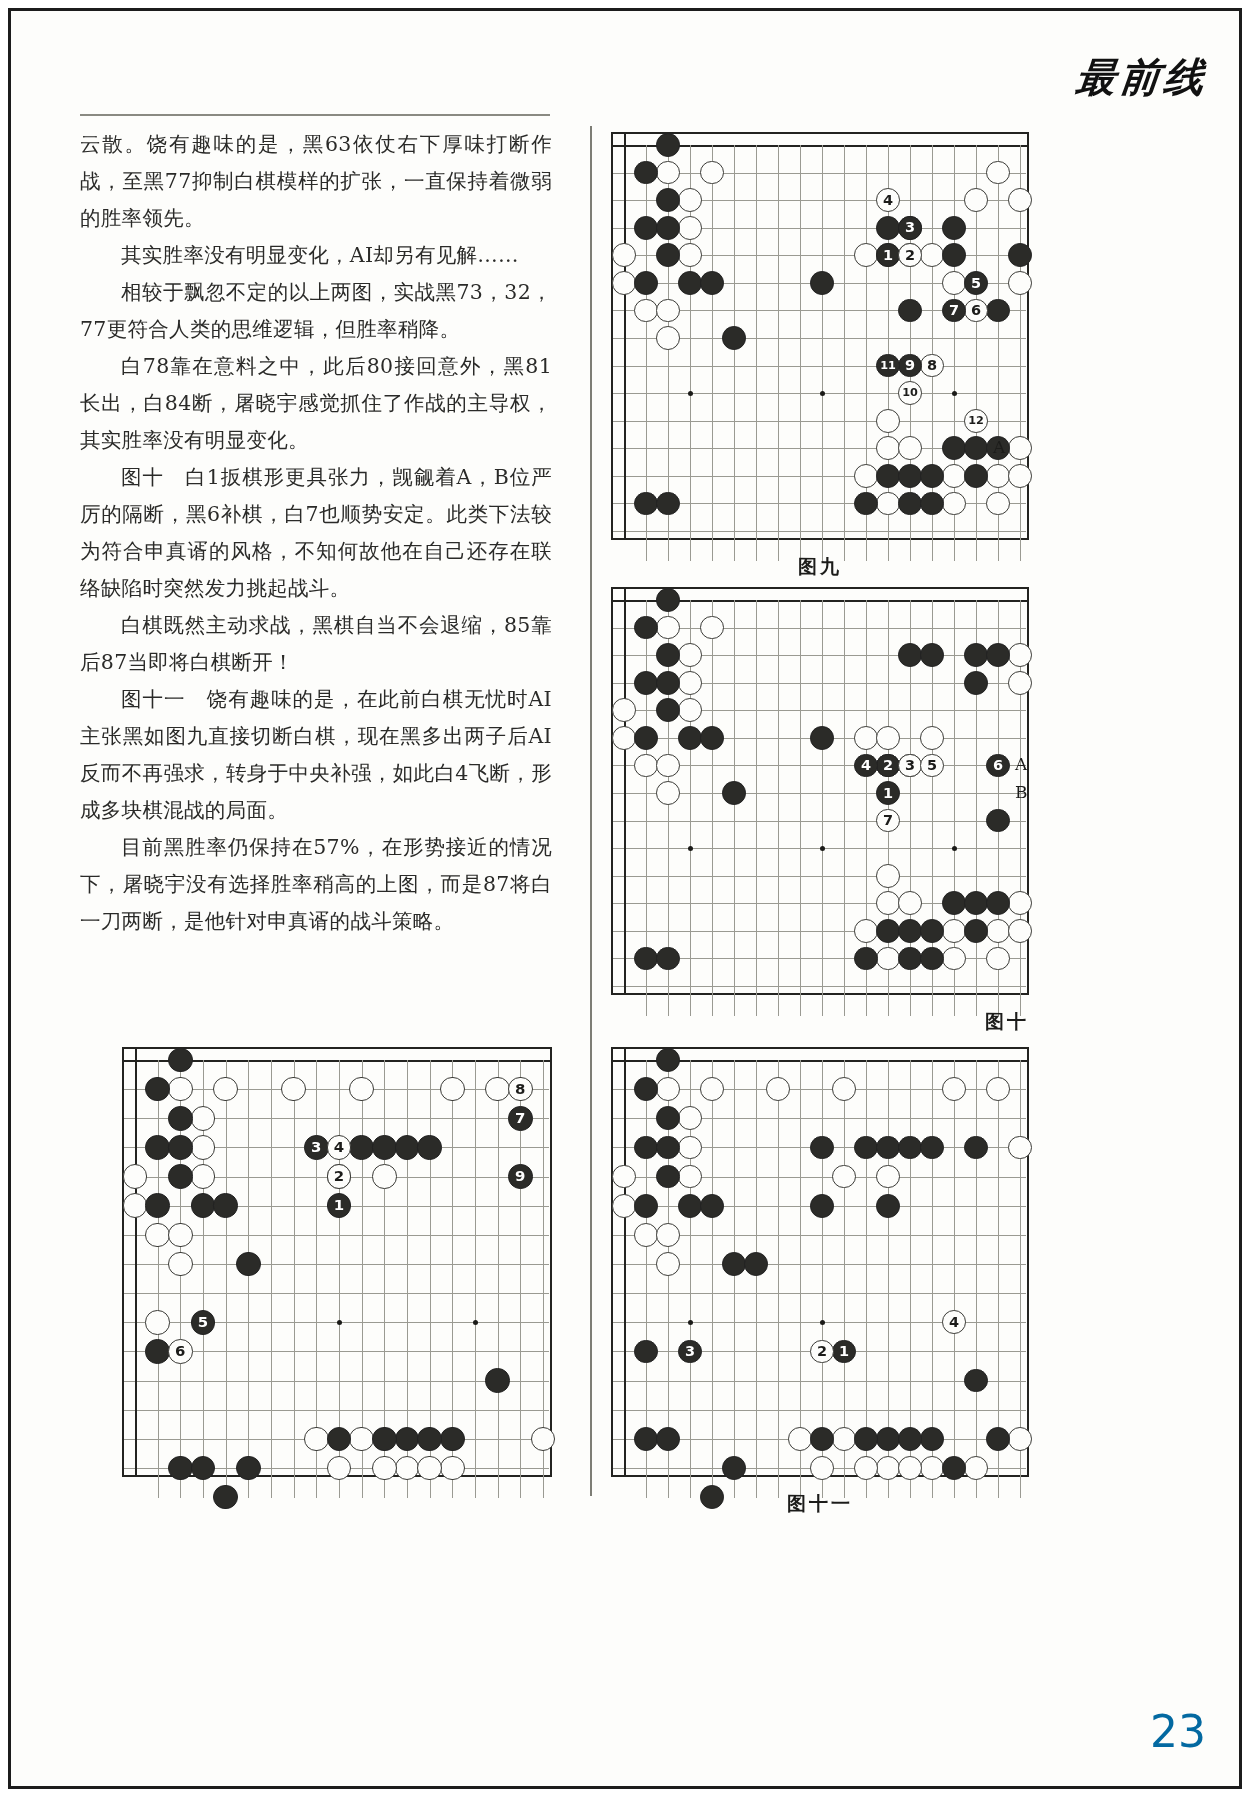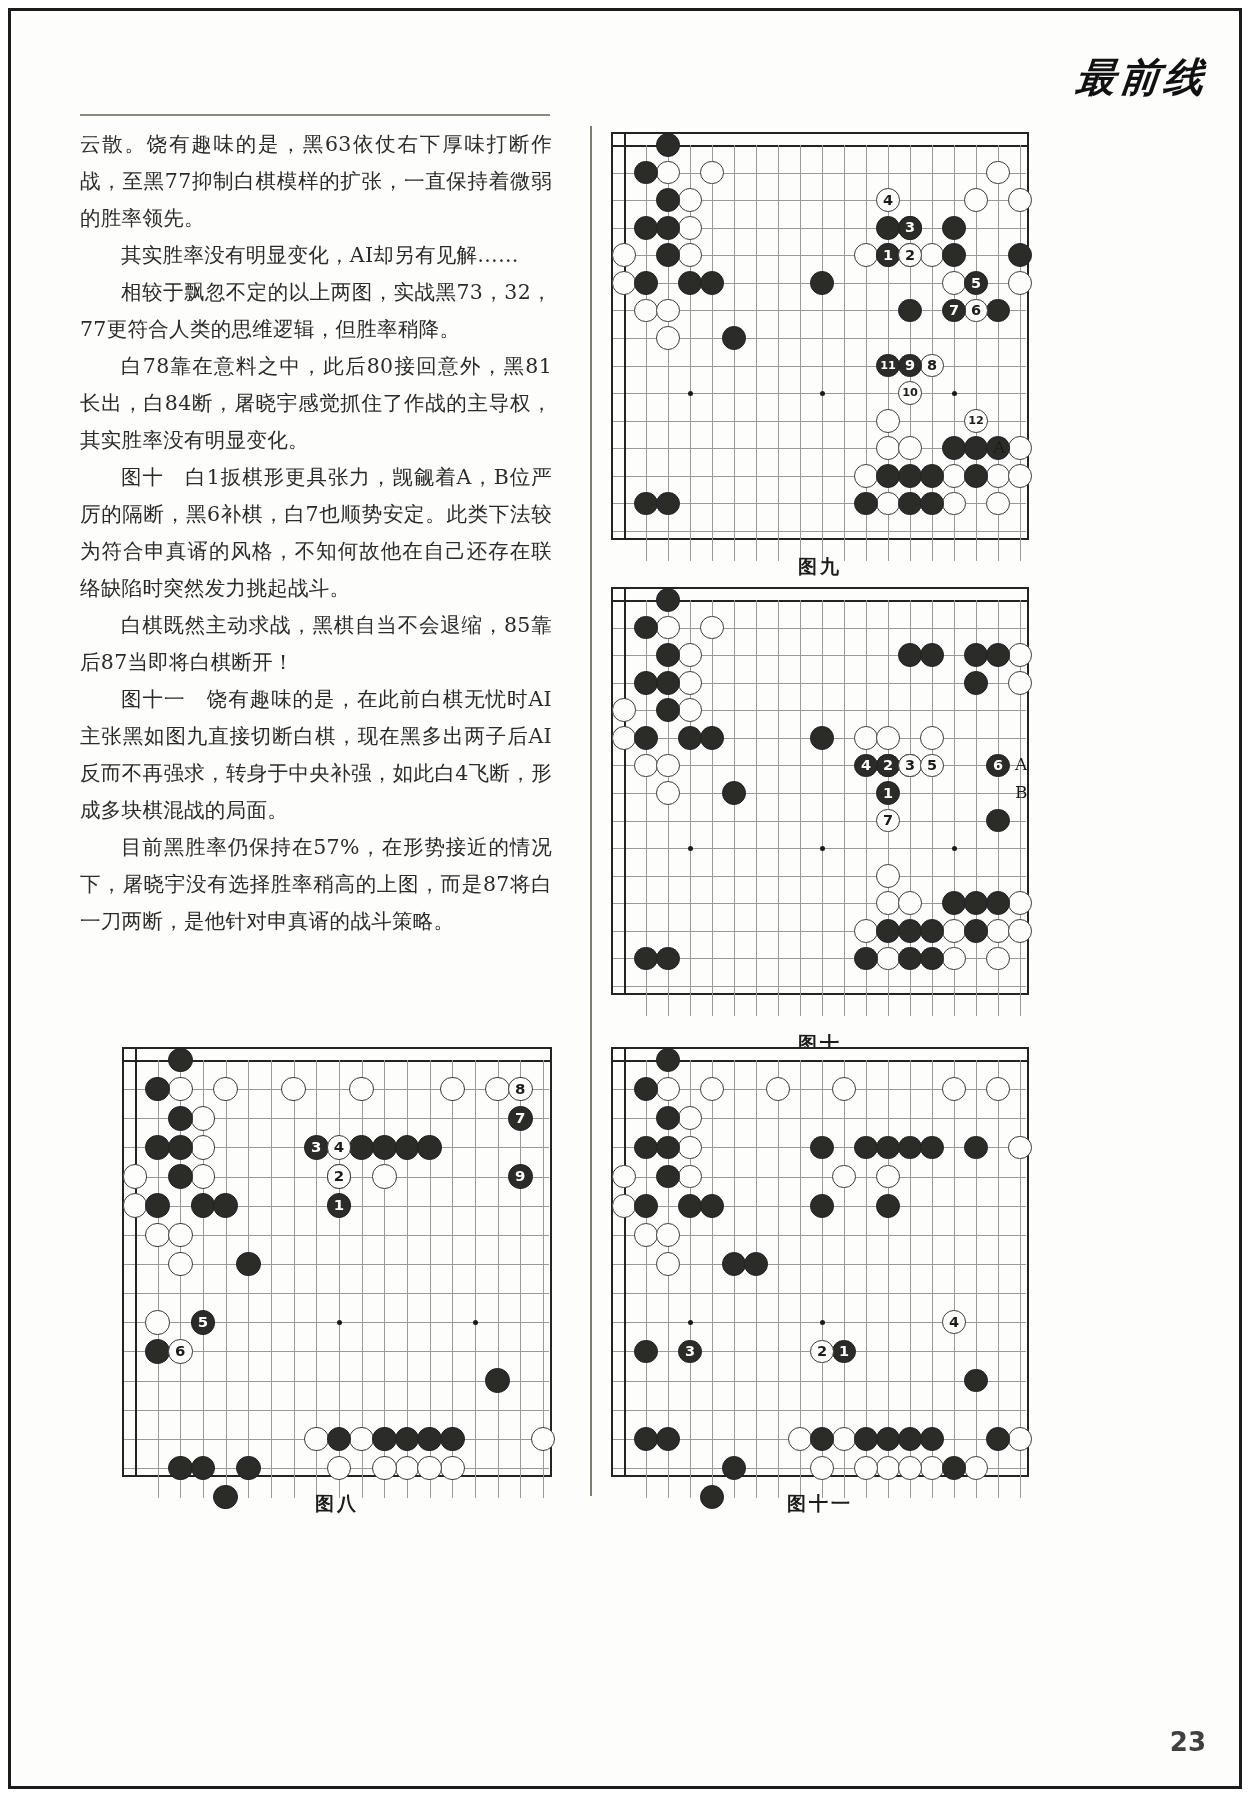--- a/index.html
+++ b/index.html
@@ -94,21 +94,21 @@
     font-family:"DejaVu Serif","Liberation Serif",serif;
     font-size:19px;font-weight:bold;color:#1c1c1a;
     letter-spacing:3px;
     text-align:center;
     width:100%;
   }
   
   #pageno{
     position:absolute;right:30px;bottom:26px;
     font-family:"DejaVu Sans","Liberation Sans",sans-serif;
-    font-size:26px;font-weight:bold;color:#404040;
+    font-size:44px;font-weight:normal;color:#0369a1;
   }
 </style>
 </head>
 <body>
 
 <div id="page-frame">
 <div id="page-inner">
 
   <div id="masthead">最前线</div>
   <div id="top-rule"></div>
@@ -377,21 +377,21 @@
           </div>
           <div class="mk b" style="width: 23.76px; height: 23.76px; left: 373.12px; top: 164.549px; font-size: 14.4936px;">
             <span>6</span>
           </div>
           <div class="mk w" style="width: 23.76px; height: 23.76px; left: 263.12px; top: 219.691px; font-size: 14.4936px;">
             <span>7</span>
           </div>
           <div class="lbl" style="left: 402px; top: 167.429px;">A</div>
           <div class="lbl" style="left: 402px; top: 195px;">B</div>
         </div>
-        <div class="cap" style="top: 444px;">图十</div>
+        <div class="cap" style="top: 422px; text-align: right;">图十</div>
       </div>
   <div class="board-wrap" id="wrap-fig8" style="left: 108px; top: 1033px; width: 430px;">
         <div class="board" style="width: 430px; height: 430px;">
           <div class="gl h" style="left: -2px; width: 430px; top: 11px; background: rgb(35, 35, 32); height: 2px;"></div>
           <div class="gl h" style="left: 0px; width: 425px; top: 40.1429px;"></div>
           <div class="gl h" style="left: 0px; width: 425px; top: 69.2857px;"></div>
           <div class="gl h" style="left: 0px; width: 425px; top: 98.4286px;"></div>
           <div class="gl h" style="left: 0px; width: 425px; top: 127.571px;"></div>
           <div class="gl h" style="left: 0px; width: 425px; top: 156.714px;"></div>
           <div class="gl h" style="left: 0px; width: 425px; top: 185.857px;"></div>
@@ -496,21 +496,20 @@
           <div class="mk b" style="width: 24.48px; height: 24.48px; left: 384.093px; top: 57.0457px; font-size: 14.9328px;">
             <span>7</span>
           </div>
           <div class="mk w" style="width: 24.48px; height: 24.48px; left: 384.093px; top: 27.9029px; font-size: 14.9328px;">
             <span>8</span>
           </div>
           <div class="mk b" style="width: 24.48px; height: 24.48px; left: 384.093px; top: 115.331px; font-size: 14.9328px;">
             <span>9</span>
           </div>
         </div>
-        <div class="cap" style="top: 444px;">图八</div>
       </div>
   <div class="board-wrap" id="wrap-fig11" style="left: 597px; top: 1033px; width: 418px;">
         <div class="board" style="width: 418px; height: 430px;">
           <div class="gl h" style="left: -2px; width: 418px; top: 11px; background: rgb(35, 35, 32); height: 2px;"></div>
           <div class="gl h" style="left: 0px; width: 413px; top: 40.1429px;"></div>
           <div class="gl h" style="left: 0px; width: 413px; top: 69.2857px;"></div>
           <div class="gl h" style="left: 0px; width: 413px; top: 98.4286px;"></div>
           <div class="gl h" style="left: 0px; width: 413px; top: 127.571px;"></div>
           <div class="gl h" style="left: 0px; width: 413px; top: 156.714px;"></div>
           <div class="gl h" style="left: 0px; width: 413px; top: 185.857px;"></div>

